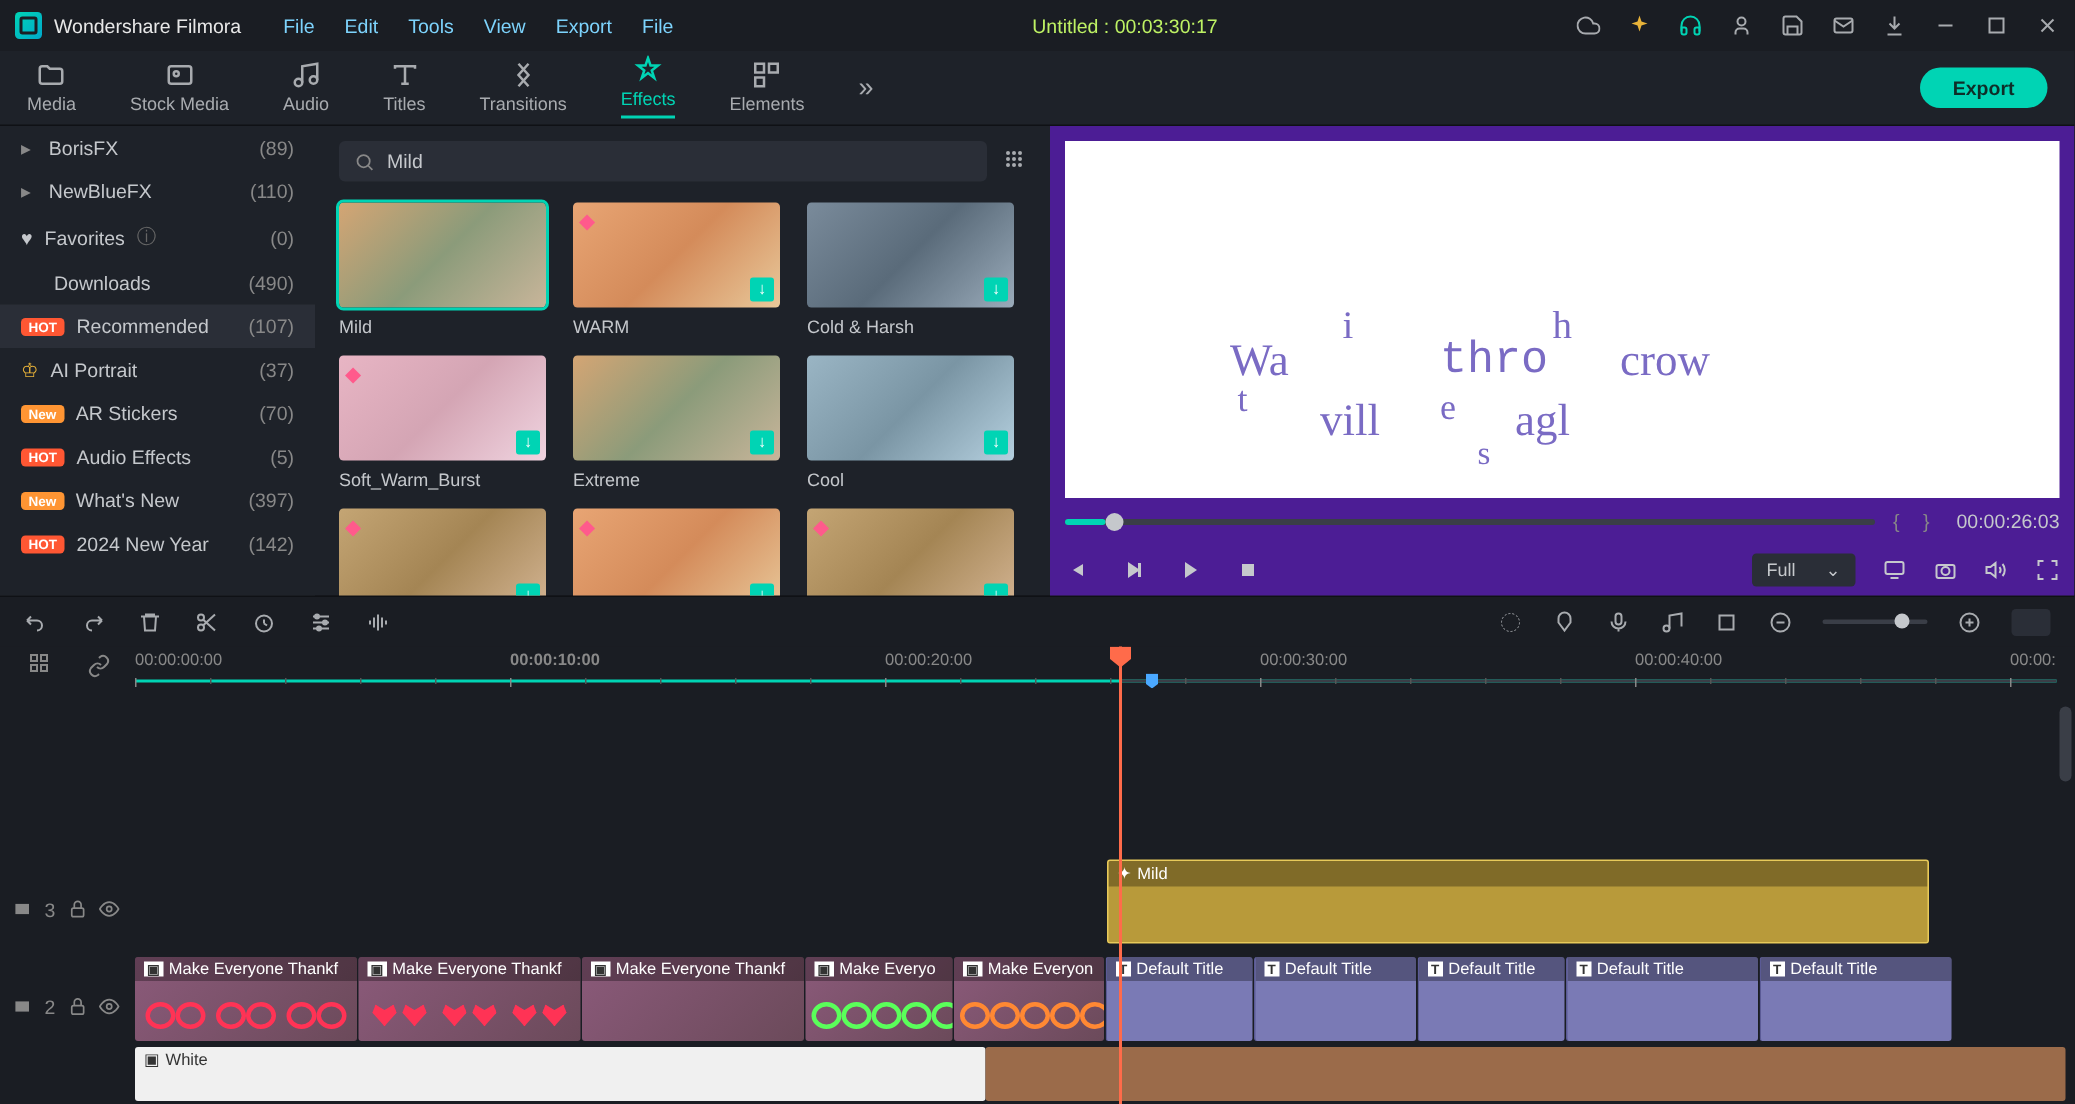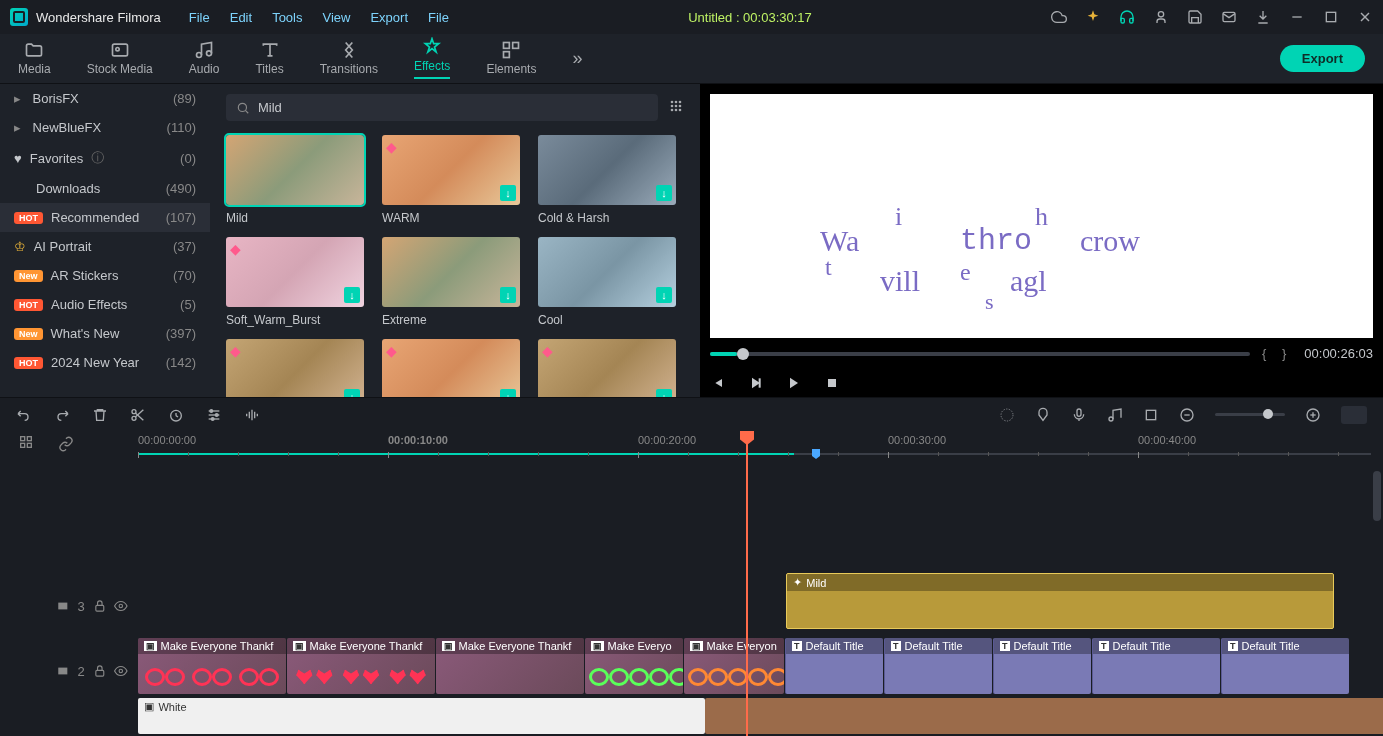--- a/index.html
+++ b/index.html
@@ -56,21 +56,21 @@
 .dl-icon::after { content:'↓'; color:#fff; font-size:11px; font-weight:bold; }
 .gem { position:absolute; top:4px; left:4px; width:16px; height:16px; }
 .gem::after { content:'◆'; color:#ff5a8c; font-size:14px; }
 .thumb-img.warm { background: linear-gradient(135deg,#e8a574,#d48b5a,#e8c89a); }
 .thumb-img.cold { background: linear-gradient(135deg,#7a8b9b,#5a6b7a,#9aabba); }
 .thumb-img.soft { background: linear-gradient(135deg,#e8b5c4,#d4a5b4,#f0d4e0); }
 .thumb-img.cool { background: linear-gradient(135deg,#9ab5c4,#7a95a4,#b5d0df); }
 .thumb-img.sepia { background: linear-gradient(135deg,#c4a574,#a48554,#d4b594); }
 
 
-.preview { flex: 1; background: #000000; display: flex; flex-direction: column; padding: 0 10px; }
+.preview { flex: 1; background: #4c1d95; display: flex; flex-direction: column; padding: 0 10px; }
 .preview-canvas { flex: 1; background: #fff; margin-top: 10px; position: relative; overflow:hidden; }
 .text-scatter { position:absolute; font-family: serif; color: #7a6bc4; }
 .play-row { display: flex; align-items: center; padding: 8px 0; gap: 12px; }
 .progress { flex: 1; height: 4px; background: #3a3e47; border-radius: 2px; position: relative; }
 .progress-fill { width: 5%; height: 100%; background: #00d4b4; border-radius: 2px; }
 .progress-thumb { position:absolute; left:5%; top:-4px; width:12px; height:12px; background:#c5c8cc; border-radius:50%; }
 .brackets { color: #888; letter-spacing: 6px; }
 .time-code { color: #c5c8cc; font-size: 13px; }
 .controls-row { display: flex; align-items: center; gap: 22px; padding: 6px 0; }
 .controls-row svg { width: 16px; height: 16px; color:#c5c8cc; cursor:pointer; }
@@ -78,21 +78,21 @@
 .quality { background: #2a2e37; padding: 4px 10px; border-radius: 3px; font-size: 12px; display:flex; align-items:center; gap:20px; }
 
 
 .timeline-tools { height: 34px; background: #1a1d23; display: flex; align-items: center; padding: 0 16px; gap: 22px; border-top: 1px solid #0f1115; }
 .timeline-tools svg { width: 16px; height: 16px; color:#a8abaf; cursor:pointer; }
 .tools-right { margin-left: auto; display: flex; align-items: center; gap: 20px; }
 .zoom-slider { width: 70px; height: 3px; background: #3a3e47; border-radius: 2px; position: relative; }
 .zoom-slider::after { content:''; position:absolute; right:12px; top:-4px; width:10px; height:10px; background:#c5c8cc; border-radius:50%; }
 .track-toggle { width:26px; height:18px; background:#2a2e37; border-radius:3px; }
 
-.timeline { flex: 1; background: #1a1d23; position: relative; height: 305px; padding-left: 48px; }
+.timeline { flex: 1; background: #1a1d23; position: relative; height: 305px; }
 .time-ruler { height: 30px; display: flex; align-items: center; position: relative; padding-left: 90px; }
 .time-ruler-bg { position:absolute; left:90px; right:12px; top:22px; height:2px; background:#00d4b4; }
 .time-ruler-bg.after { background:#3a3e47; left:746px; right:12px; }
 .tick { position: absolute; font-size: 11px; color: #888; top: 3px; }
 .tick::after { content:''; position:absolute; left:0; top:18px; width:1px; height:6px; background:#888; }
 .minor-tick { position:absolute; top:21px; width:1px; height:4px; background:#555; }
 .playhead { position: absolute; left: 746px; top: 0; bottom: 0; width: 2px; background: #ff6b4a; z-index: 10; }
 .playhead::before { content:''; position:absolute; top:0; left:-6px; width:14px; height:14px; background:#ff6b4a; clip-path: polygon(0 0, 100% 0, 100% 60%, 50% 100%, 0 60%); }
 .marker-blue { position:absolute; left:764px; top:18px; width:8px; height:10px; background:#4aa8ff; clip-path: polygon(0 0, 100% 0, 100% 70%, 50% 100%, 0 70%); }
 
@@ -394,20 +394,40 @@
       <svg viewBox="0 0 24 24" fill="currentColor">
           <path d="M6 4l12 8-12 8z"></path>
           <rect x="16" y="5" width="3" height="14"></rect>
         </svg>
       <svg viewBox="0 0 24 24" fill="currentColor">
           <path d="M6 4l12 8-12 8z"></path>
         </svg>
       <svg viewBox="0 0 24 24" fill="currentColor">
           <rect x="6" y="6" width="12" height="12"></rect>
         </svg>
+      <div class="controls-right">
+        <div class="quality">
+            <span>Full</span>
+            <span>⌄</span>
+          </div>
+        <svg viewBox="0 0 24 24" fill="none" stroke="currentColor" stroke-width="2">
+            <rect x="3" y="4" width="18" height="12" rx="2"></rect>
+            <line x1="8" y1="20" x2="16" y2="20"></line>
+          </svg>
+        <svg viewBox="0 0 24 24" fill="none" stroke="currentColor" stroke-width="2">
+            <rect x="3" y="7" width="18" height="13" rx="2"></rect>
+            <circle cx="12" cy="13" r="4"></circle>
+          </svg>
+        <svg viewBox="0 0 24 24" fill="none" stroke="currentColor" stroke-width="2">
+            <path d="M11 5L6 9H2v6h4l5 4zM15 9a5 5 0 0 1 0 6M18 6a9 9 0 0 1 0 12"></path>
+          </svg>
+        <svg viewBox="0 0 24 24" fill="none" stroke="currentColor" stroke-width="2">
+            <path d="M3 8V3h5M21 8V3h-5M3 16v5h5M21 16v5h-5"></path>
+          </svg>
+      </div>
     </div>
   </div>
 </div>
 
 <div class="timeline-tools">
   <svg viewBox="0 0 24 24" fill="none" stroke="currentColor" stroke-width="2">
       <path d="M3 10h10a5 5 0 0 1 0 10M3 10l4-4M3 10l4 4"></path>
     </svg>
   <svg viewBox="0 0 24 24" fill="none" stroke="currentColor" stroke-width="2">
       <path d="M21 10H11a5 5 0 0 0 0 10M21 10l-4-4M21 10l-4 4"></path>

